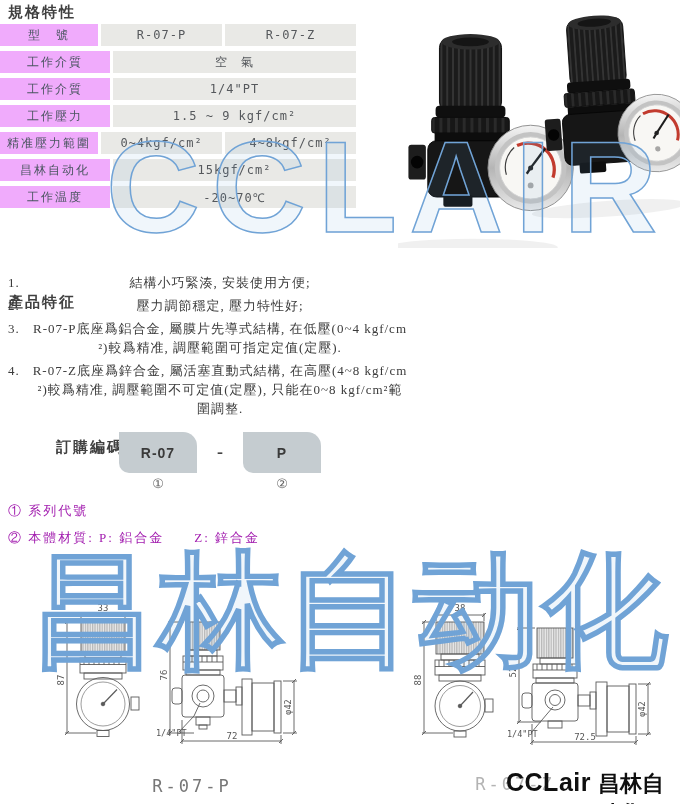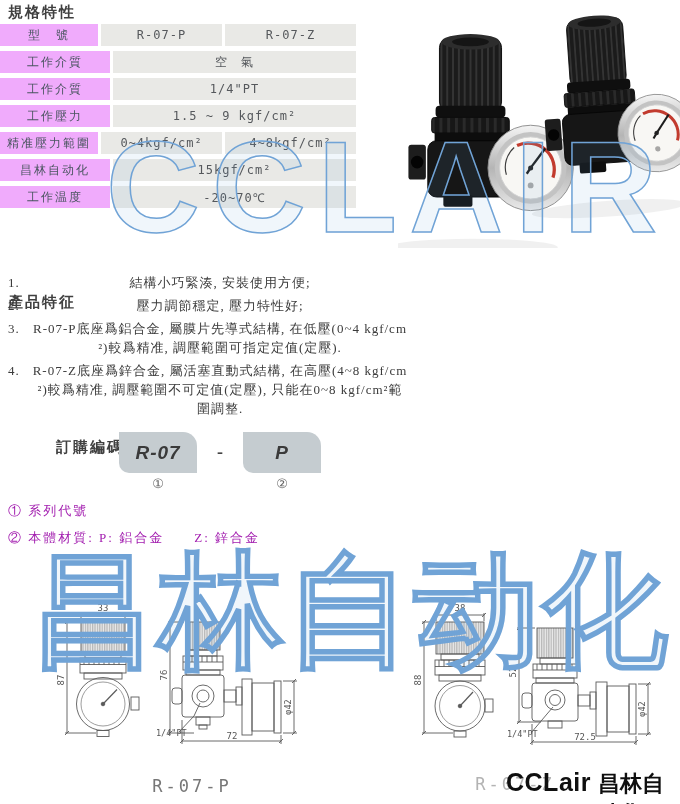--- a/index.html
+++ b/index.html
@@ -39,21 +39,21 @@
   
   #features-list{left:8px;top:273px;width:400px;color:#3b3b3b;font-size:13px;z-index:1;}
   .feat-item{display:flex;line-height:19px;margin-bottom:4px;letter-spacing:1px;}
   .feat-num{width:24px;flex:none;}
   .feat-text{flex:1;word-break:break-all;text-align:center;}
   
   .order-box{
     width:78px;height:41px;background:#c5ccd0;border-radius:0 14px 0 10px;
     display:flex;align-items:center;justify-content:center;
     font-family:"Liberation Sans","DejaVu Sans",sans-serif;font-weight:bold;
-    font-size:19px;color:#3a3a3a;letter-spacing:1px;z-index:1;font-style:italic;
+    font-size:14px;color:#3a3a3a;letter-spacing:1px;z-index:1;
   }
   #order-sep{left:203px;top:432px;width:34px;height:41px;display:flex;align-items:center;justify-content:center;
     font-weight:bold;font-size:18px;color:#444;}
   .order-index{width:78px;text-align:center;font-size:13px;color:#666;}
   .order-note{font-size:13px;color:#a21caf;letter-spacing:2px;z-index:1;}
   
   .drawing{z-index:1;}
   .dwg-label{width:110px;text-align:center;font-size:17px;letter-spacing:3px;
     font-family:"DejaVu Sans Mono","Liberation Mono",monospace;}
   #label-p{left:137px;top:776px;color:#777;z-index:1;}

